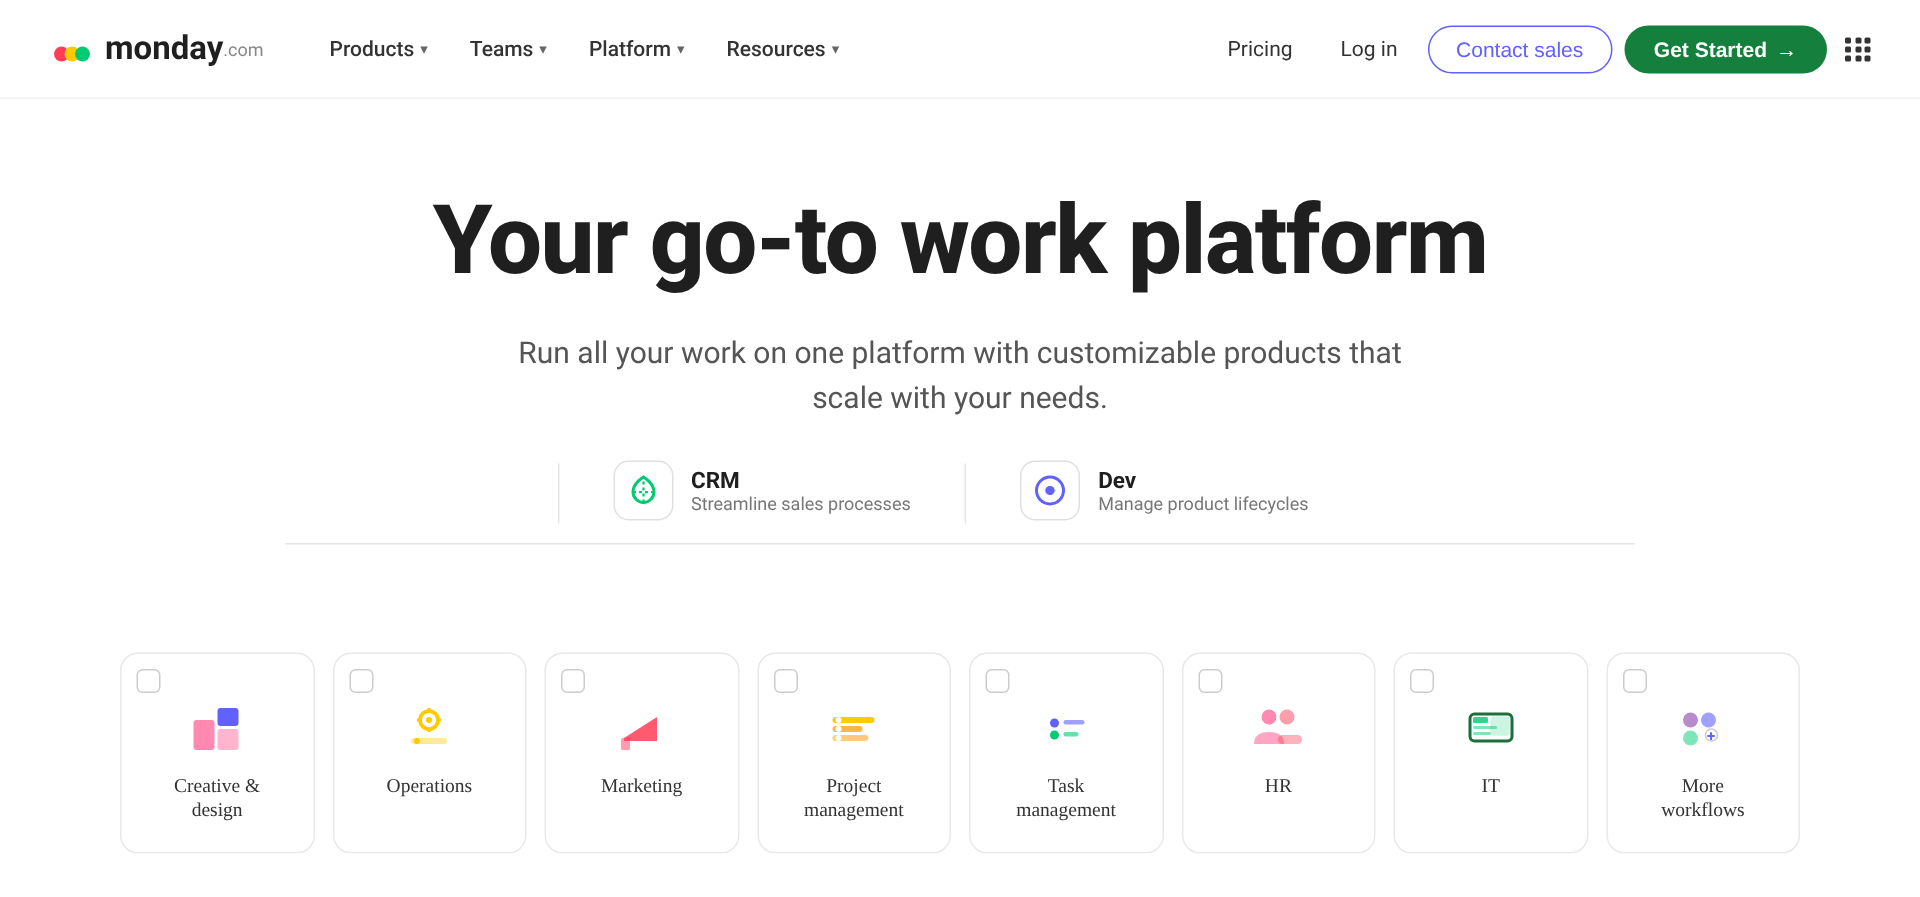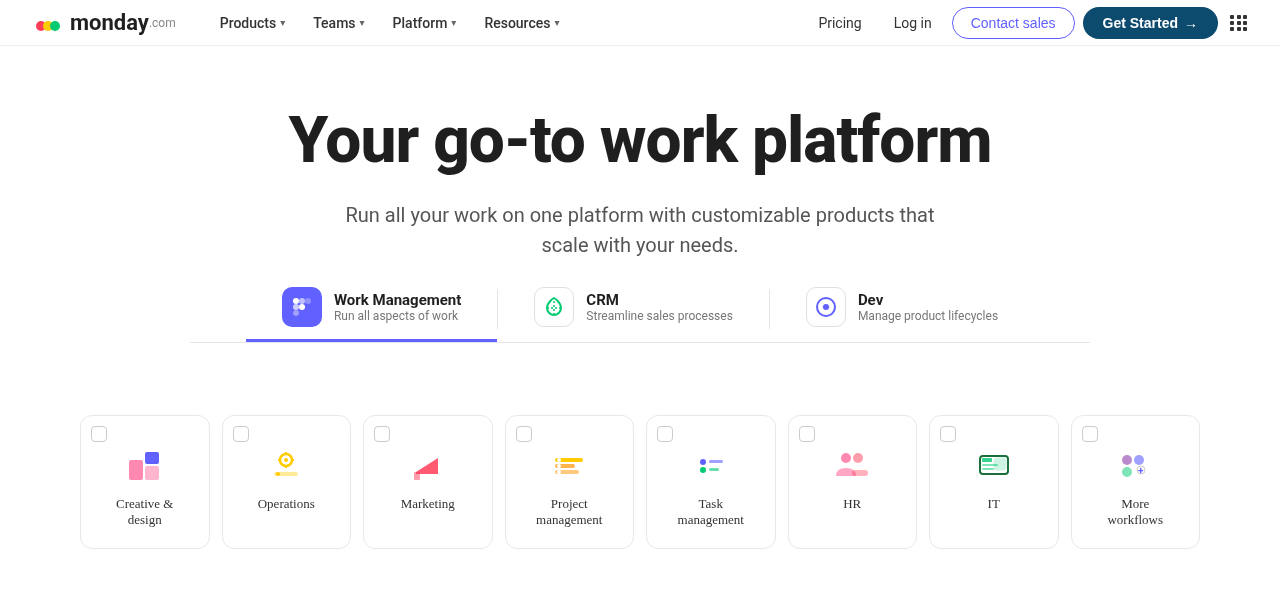--- a/index.html
+++ b/index.html
@@ -3,21 +3,21 @@
   <meta charset="utf-8">
   <style>
     * { margin: 0; padding: 0; box-sizing: border-box; }
     body { font-family: -apple-system, BlinkMacSystemFont, 'Segoe UI', Roboto, sans-serif; background: #fff; overflow-x: hidden; }
 
     
     nav {
       display: flex;
       align-items: center;
       padding: 0 32px;
-      height: 46px;
+      height: 66px;
       border-bottom: 1px solid #f0f0f0;
       position: relative;
       z-index: 10;
     }
     .nav-logo {
       display: flex;
       align-items: center;
       margin-right: 32px;
     }
     .logo-icon {
@@ -73,21 +73,21 @@
       border: 1.5px solid #6161ff;
       color: #6161ff;
       background: transparent;
       padding: 7px 18px;
       border-radius: 20px;
       font-size: 14px;
       cursor: pointer;
       font-weight: 500;
     }
     .btn-get-started-nav {
-      background: #0c4a6e;
+      background: #15803d;
       color: #fff;
       border: none;
       padding: 8px 20px;
       border-radius: 20px;
       font-size: 14px;
       cursor: pointer;
       font-weight: 600;
       display: flex;
       align-items: center;
       gap: 6px;
@@ -287,36 +287,20 @@
       <div class="grid-dot"></div>
     </div>
   </div>
 </nav>
 
 <section class="hero">
   <h1>Your go-to work platform</h1>
   <p class="hero-sub">Run all your work on one platform with customizable products that scale with your needs.</p>
 
   <div class="product-tabs">
-    <div class="product-tab tab-wm active">
-      <div class="product-tab-icon">
-        <svg width="24" height="24" viewBox="0 0 24 24" fill="none">
-          <circle cx="6" cy="6" r="3" fill="white"></circle>
-          <circle cx="12" cy="6" r="3" fill="rgba(255,255,255,0.6)"></circle>
-          <circle cx="18" cy="6" r="3" fill="rgba(255,255,255,0.3)"></circle>
-          <circle cx="6" cy="12" r="3" fill="rgba(255,255,255,0.7)"></circle>
-          <circle cx="12" cy="12" r="3" fill="white"></circle>
-          <circle cx="6" cy="18" r="3" fill="rgba(255,255,255,0.4)"></circle>
-        </svg>
-      </div>
-      <div class="product-tab-text">
-        <div class="product-tab-name">Work Management</div>
-        <div class="product-tab-desc">Run all aspects of work</div>
-      </div>
-    </div>
 
     <div class="tab-sep"></div>
 
     <div class="product-tab tab-crm">
       <div class="product-tab-icon">
         <svg width="26" height="26" viewBox="0 0 26 26" fill="none">
           <path d="M13 4 C13 4, 20 8, 20 14 C20 18, 16.5 21, 13 21 C9.5 21, 6 18, 6 14 C6 8, 13 4, 13 4Z" fill="none" stroke="#00CA72" stroke-width="2"></path>
           <path d="M13 21 L13 4" stroke="#00CA72" stroke-width="1.5" stroke-dasharray="2,2"></path>
           <path d="M6 14 L20 14" stroke="#00CA72" stroke-width="1.5" stroke-dasharray="2,2"></path>
         </svg>

